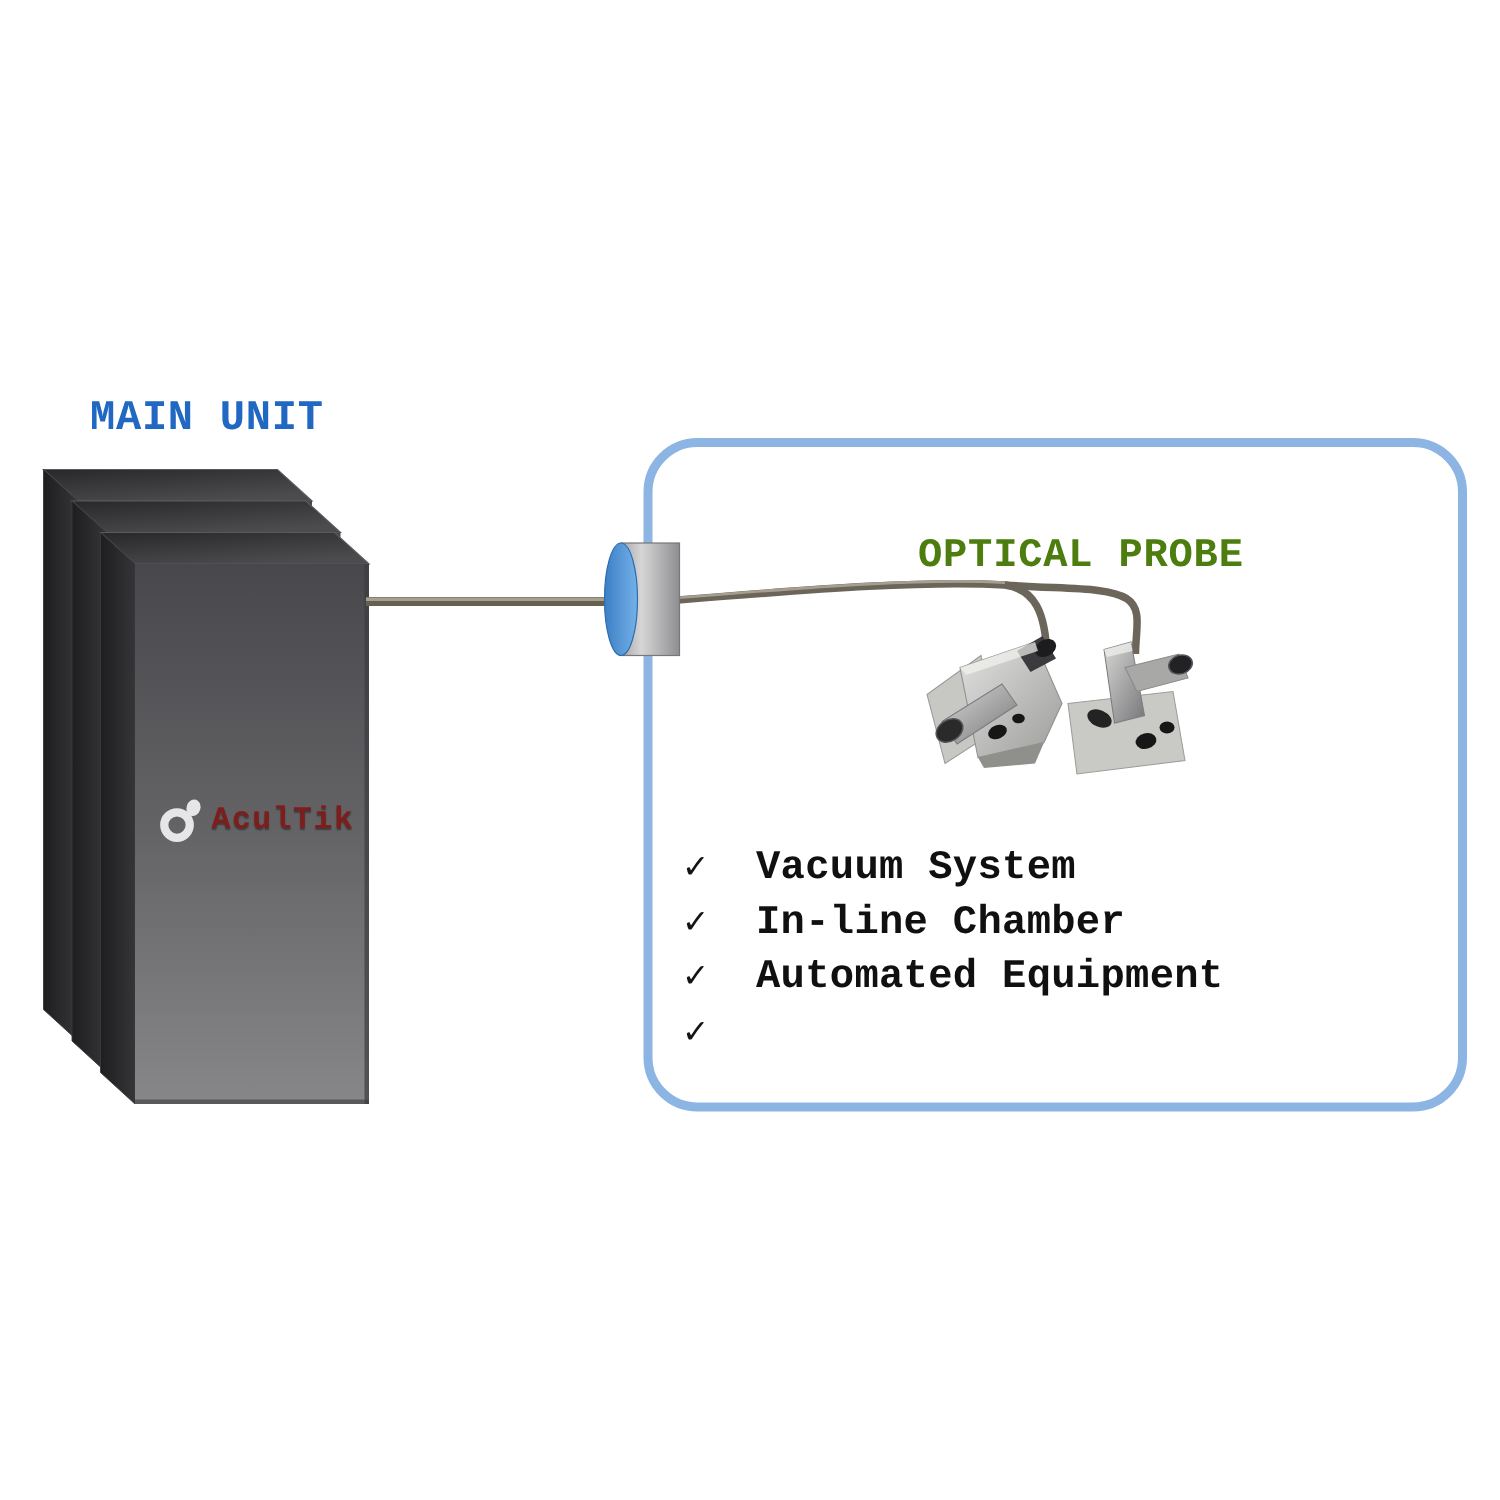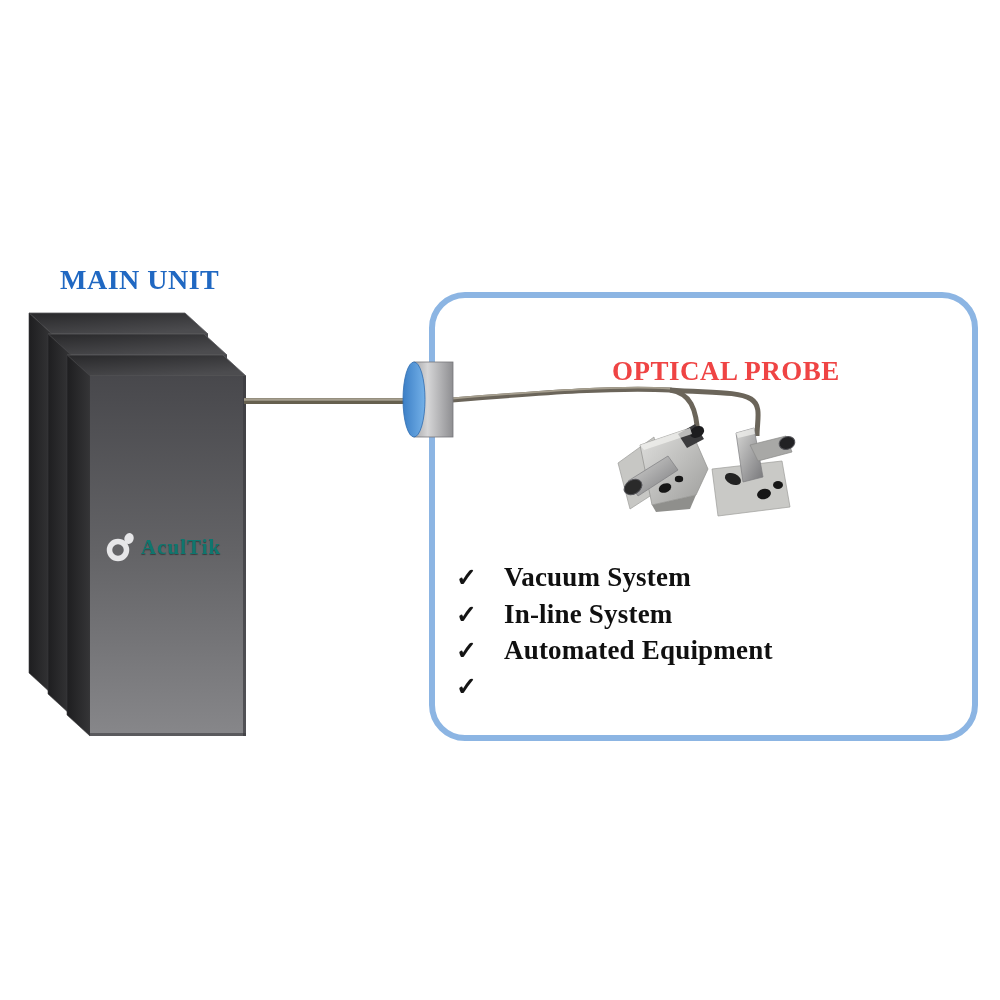--- a/index.html
+++ b/index.html
@@ -1,40 +1,40 @@
 <!DOCTYPE html>
 <html><head>
 <meta charset="utf-8">
 <style>
   html,body{margin:0;padding:0;background:#ffffff;}
   .stage{
     position:relative;width:1000px;height:760px;background:#ffffff;overflow:hidden;
-    font-family:Liberation Serif, serif;
+    font-family:Liberation Mono, monospace;
   }
   .label-blue{
     position:absolute;font-weight:bold;color:#2068c2;letter-spacing:.5px;
     font-size:28px;white-space:nowrap;
   }
   #main-unit-label{left:60px;top:264px;}
-  #optical-probe-label{left:612px;top:356px;font-size:27px;color:#ef4444;}
+  #optical-probe-label{left:612px;top:356px;font-size:27px;color:#4d7c0f;}
   .env-box{
     position:absolute;left:429px;top:292px;width:549px;height:449px;
     border:6px solid #8cb5e3;border-radius:36px;box-sizing:border-box;
     background:transparent;z-index:1;
   }
   .svg-abs{position:absolute;z-index:2;}
   #tower-svg{left:15px;top:300px;z-index:2;}
   #cable-svg{left:240px;top:380px;z-index:3;}
   #cylinder-svg{left:400px;top:355px;z-index:4;}
   #probes-svg{left:600px;top:415px;z-index:3;}
   .logo{
     position:absolute;left:106px;top:531px;z-index:5;display:flex;align-items:center;gap:5px;
   }
   .logo-text{
-    color:#0f766e;font-weight:bold;font-size:21px;letter-spacing:1px;white-space:nowrap;
+    color:#7f1d1d;font-weight:bold;font-size:21px;letter-spacing:1px;white-space:nowrap;
     text-shadow:0 1px 1px rgba(0,0,0,.4);
   }
   .checklist{
     position:absolute;left:456px;top:562px;z-index:2;
   }
   .check-item{
     display:flex;align-items:baseline;height:36.5px;
   }
   .check-mark{
     width:48px;font-size:25px;font-weight:bold;color:#141414;flex:0 0 48px;
@@ -163,21 +163,21 @@
     </g>
   </svg>
 
   <div class="checklist">
     <div class="check-item">
       <span class="check-mark">✓</span>
       <span class="check-label">Vacuum System</span>
     </div>
     <div class="check-item">
       <span class="check-mark">✓</span>
-      <span class="check-label">In-line System</span>
+      <span class="check-label">In-line Chamber</span>
     </div>
     <div class="check-item">
       <span class="check-mark">✓</span>
       <span class="check-label">Automated Equipment</span>
     </div>
     <div class="check-item">
       <span class="check-mark">✓</span>
     </div>
   </div>
 

